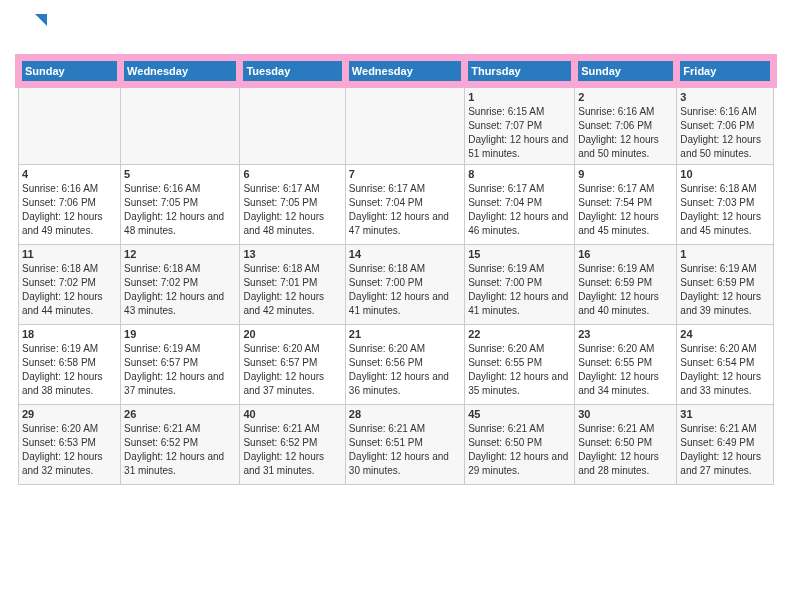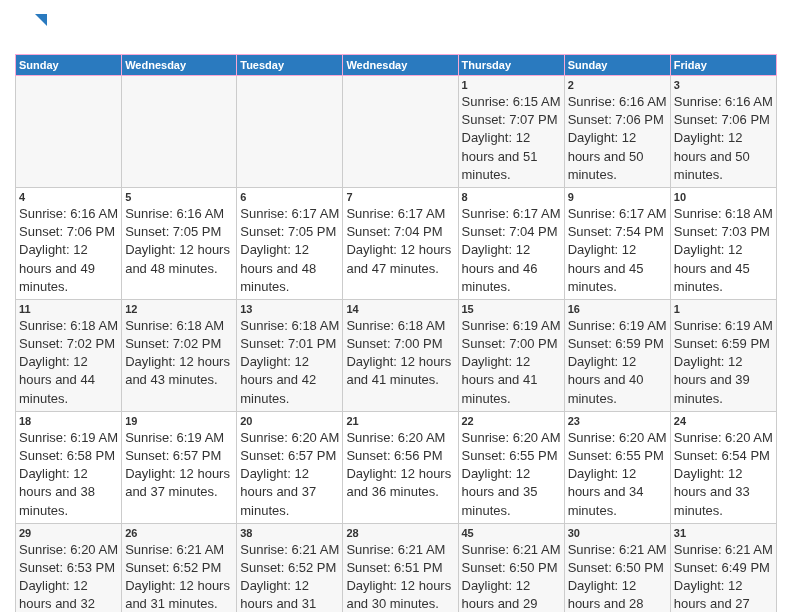--- a/index.html
+++ b/index.html
@@ -41,42 +41,42 @@
       width: 100%;
       border-collapse: collapse;
       font-size: 9px;
     }
     thead tr th {
       background-color: #2a7abf;
       color: #fff;
       padding: 4px 3px;
       text-align: left;
       font-size: 11px;
-      border: 1px solid #f9a8d4;
+      border: 7px solid #f9a8d4;
     }
     tbody tr td {
       border: 1px solid #ccc;
       vertical-align: top;
       padding: 3px;
       font-size: 8.5px;
       height: 80px;
       color: #333;
       background: #fff;
     }
     tbody tr:nth-child(odd) td {
       background: #f7f7f7;
     }
     .day-num {
       font-weight: bold;
       font-size: 11px;
       display: block;
       margin-bottom: 2px;
     }
     .day-info {
-      font-size: 13px;
+      font-size: 10px;
       line-height: 1.4;
       color: #333;
     }
   </style>
 </head>
 <body>
 
 <div class="page">
   <div class="header">
     <div class="logo">
@@ -299,21 +299,21 @@
 and 32 minutes.</div>
           </td>
           <td>
             <span class="day-num">26</span>
             <div class="day-info">Sunrise: 6:21 AM
 Sunset: 6:52 PM
 Daylight: 12 hours
 and 31 minutes.</div>
           </td>
           <td>
-            <span class="day-num">38</span>
+            <span class="day-num">40</span>
             <div class="day-info">Sunrise: 6:21 AM
 Sunset: 6:52 PM
 Daylight: 12 hours
 and 31 minutes.</div>
           </td>
           <td>
             <span class="day-num">28</span>
             <div class="day-info">Sunrise: 6:21 AM
 Sunset: 6:51 PM
 Daylight: 12 hours

